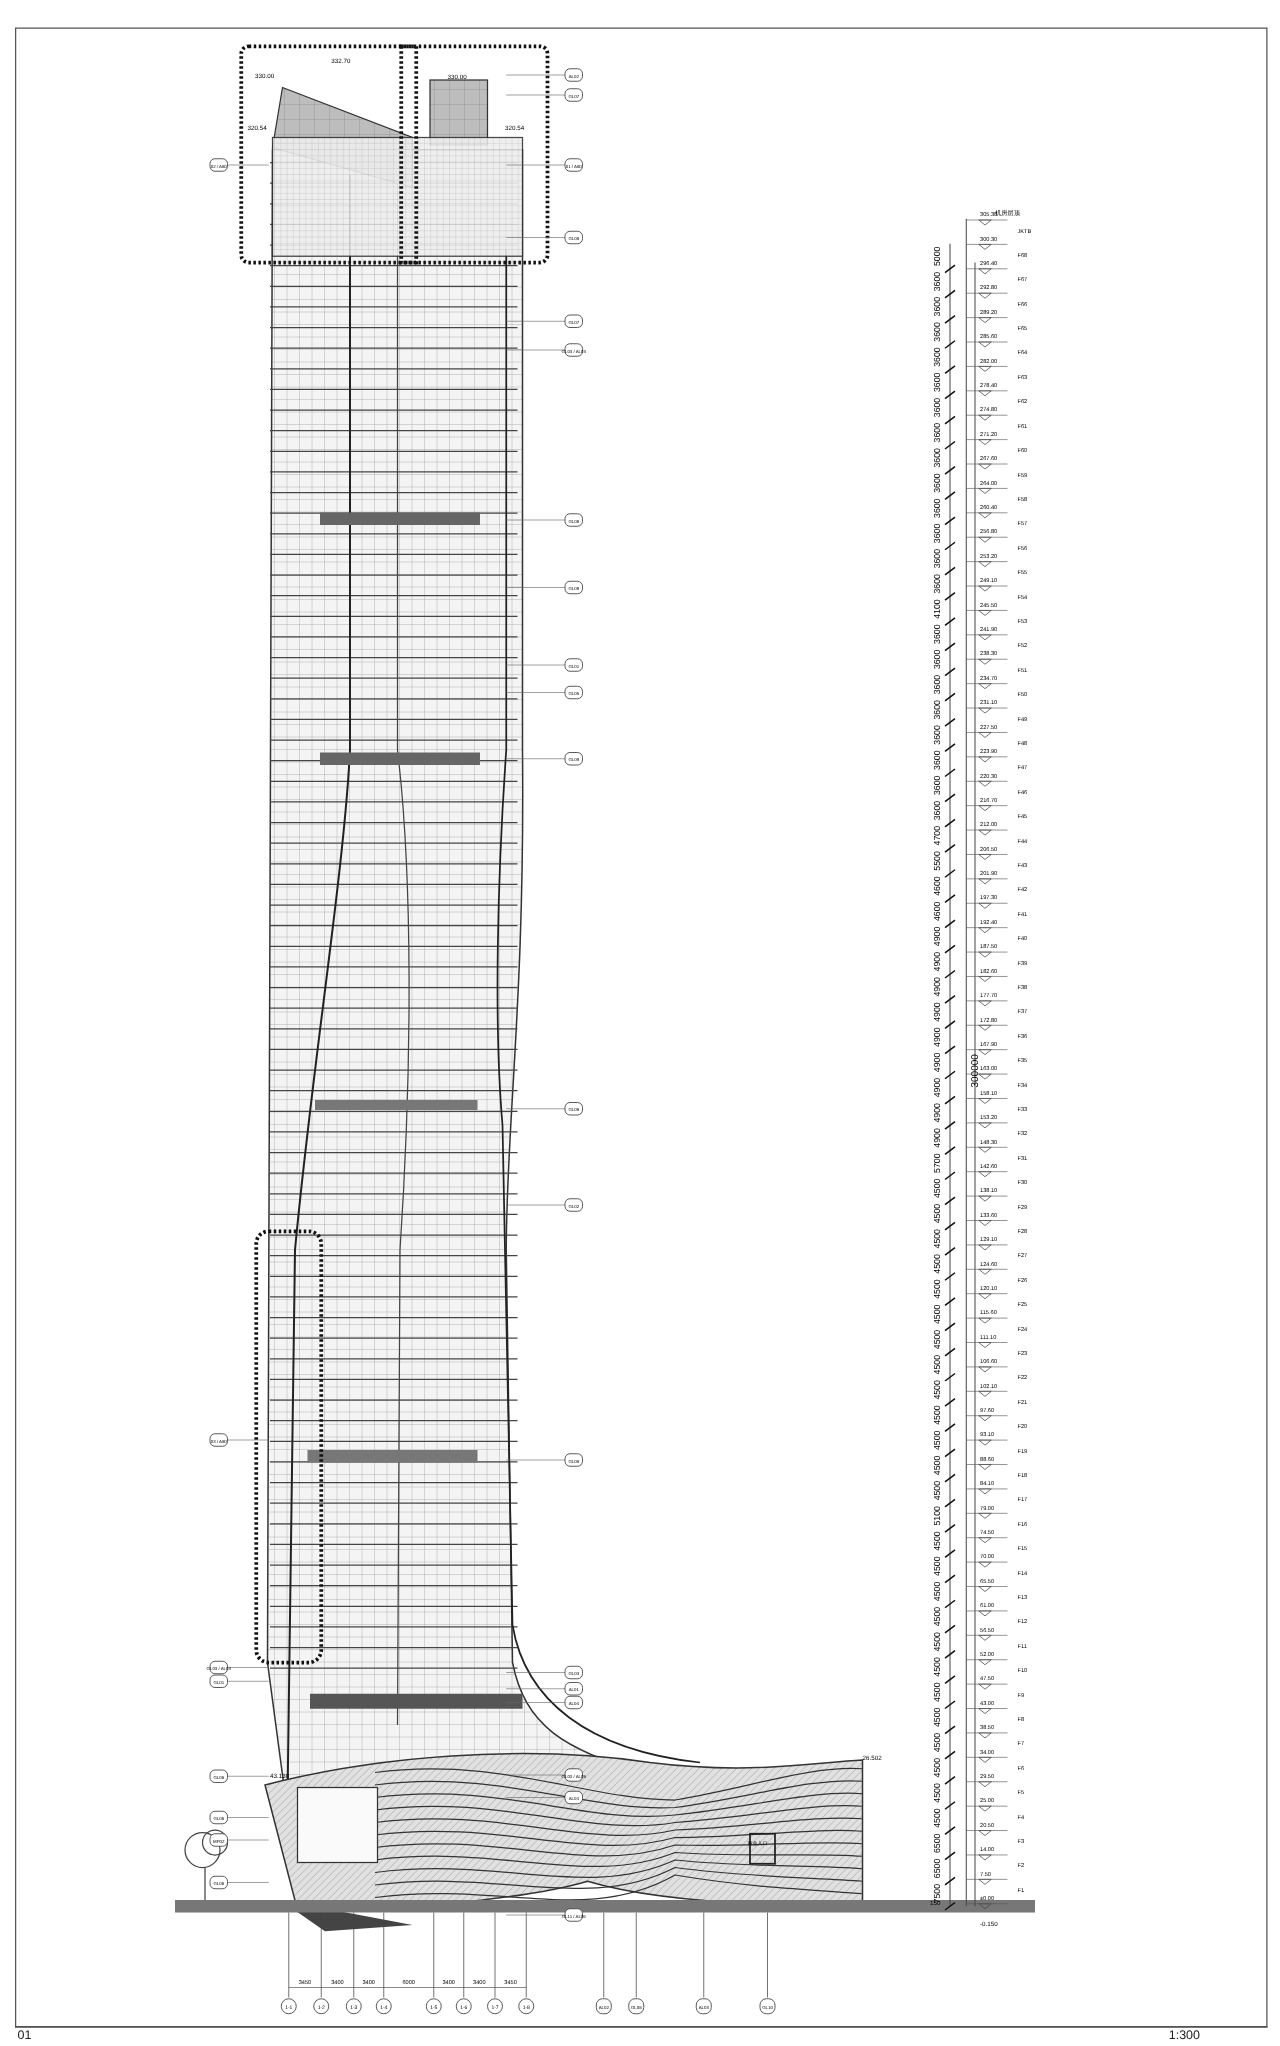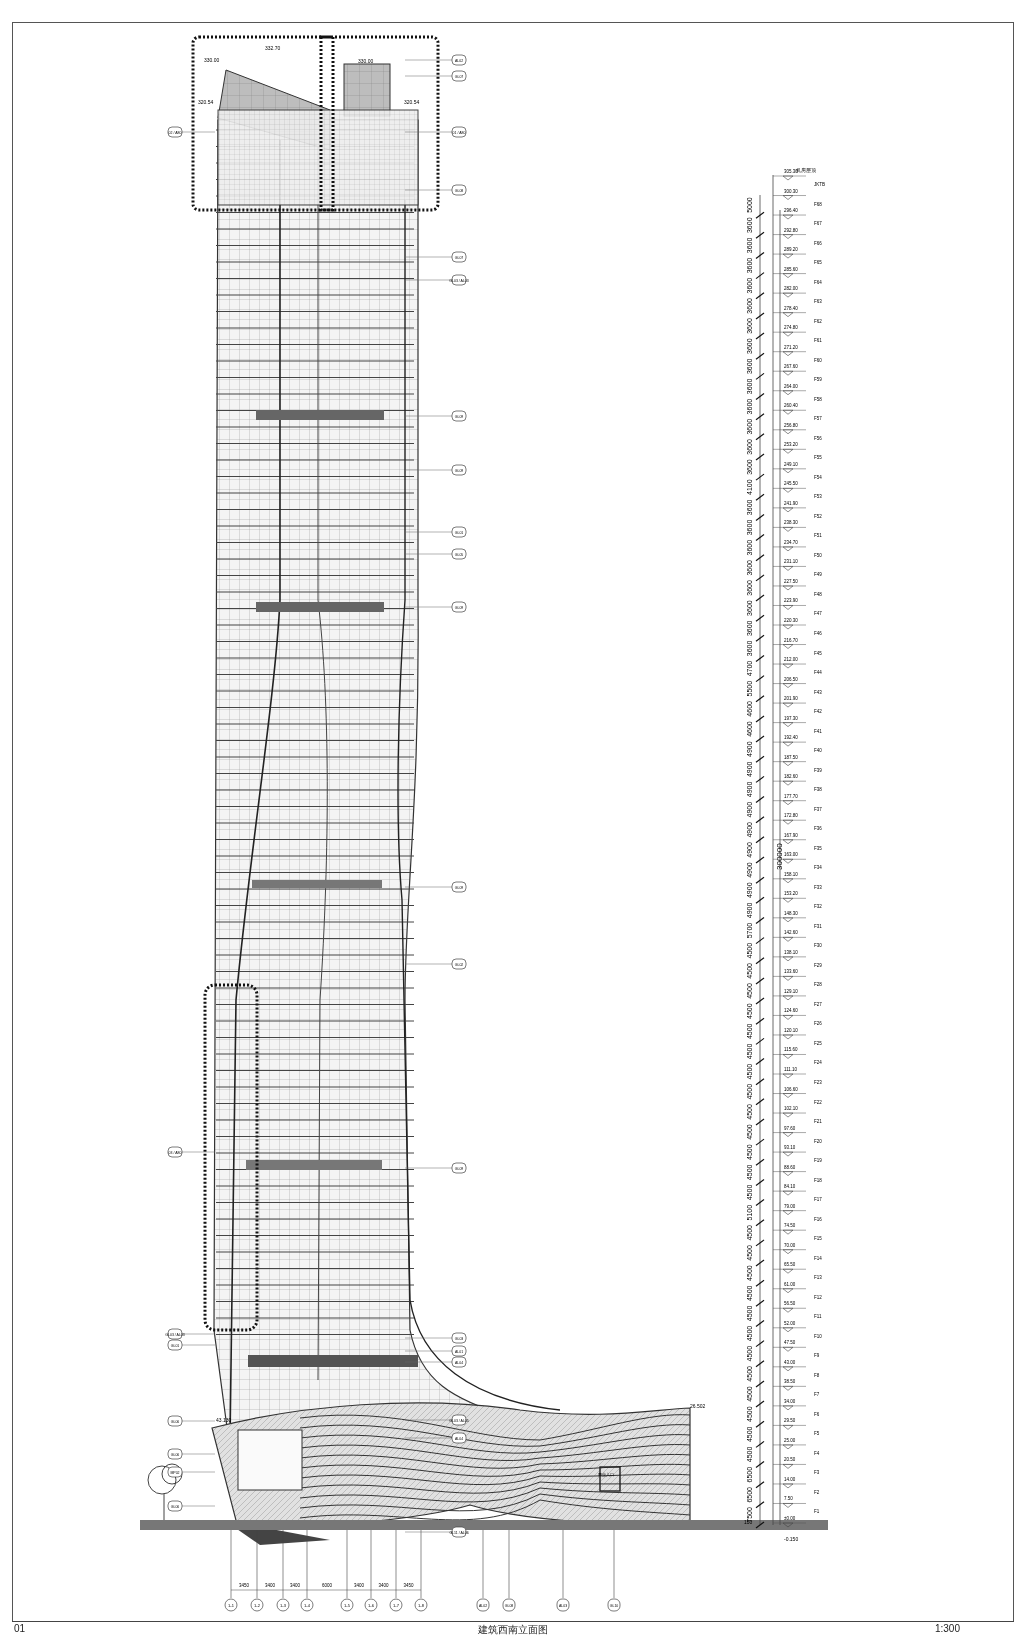--- a/index.html
+++ b/index.html
@@ -878,16 +878,15 @@
     </g>
     <text x="216" y="1422" font-size="5">43.130</text>
     <text x="690" y="1408" font-size="5">26.502</text>
     <text x="598" y="1476" font-size="4" font-family="DejaVu Sans, sans-serif">商业入口</text>
     <text x="784" y="1541" font-size="5">-0.150</text>
     <text x="744" y="1524" font-size="5">150</text>
   </svg>
 
   <div class="title-bar">
     <span class="num">01</span>
-    <span class="name">建筑西南立面图</span>
     <span class="scale">1:300</span>
   </div>
 </div>
 
 </body></html>

